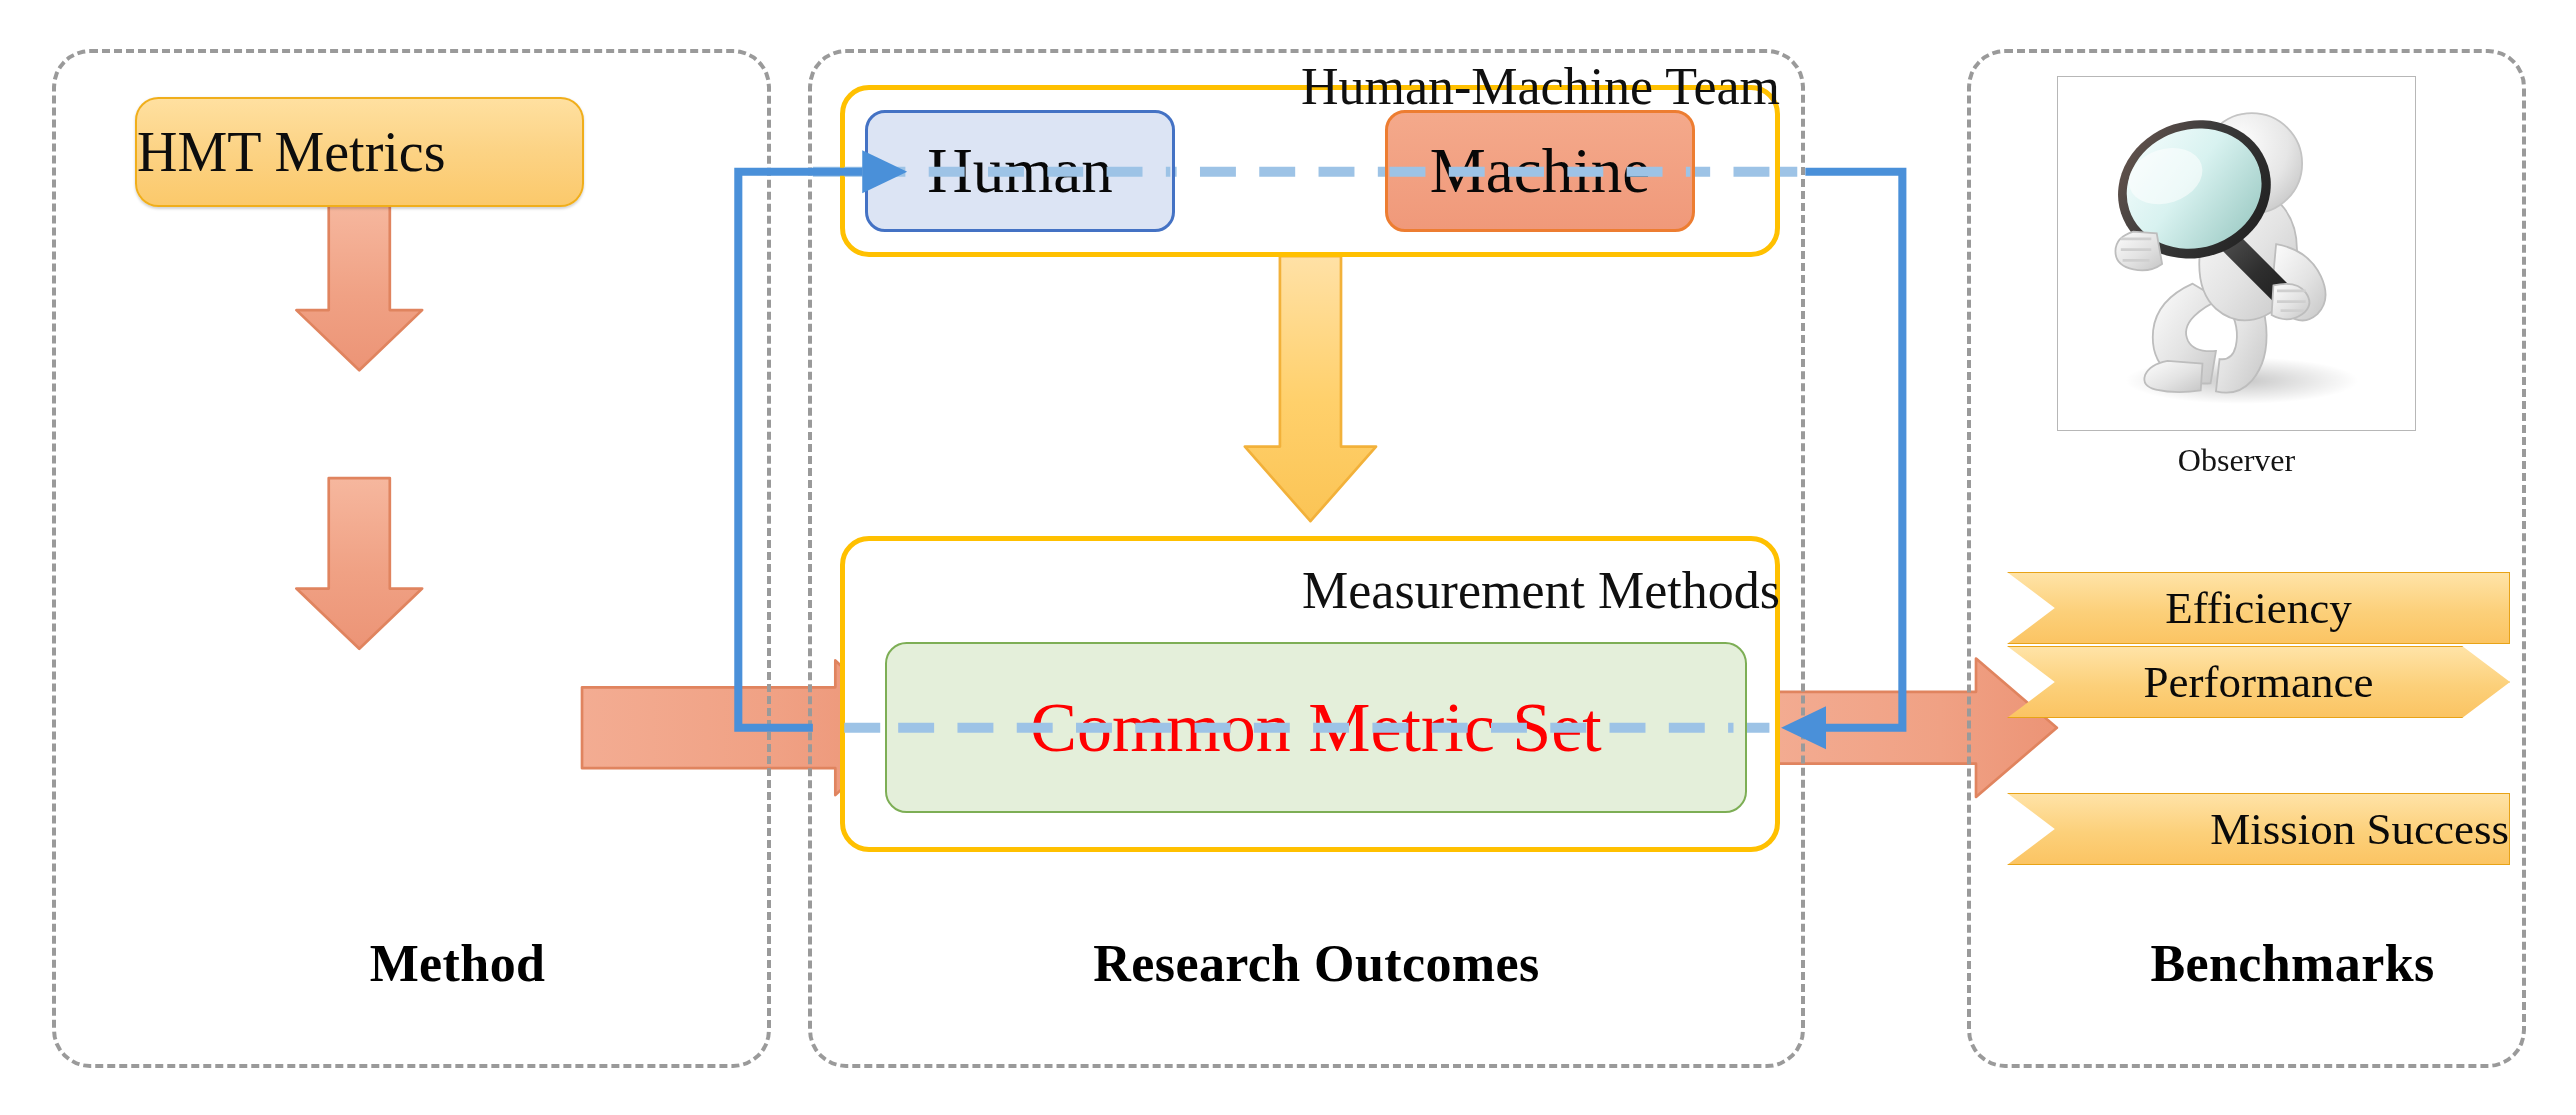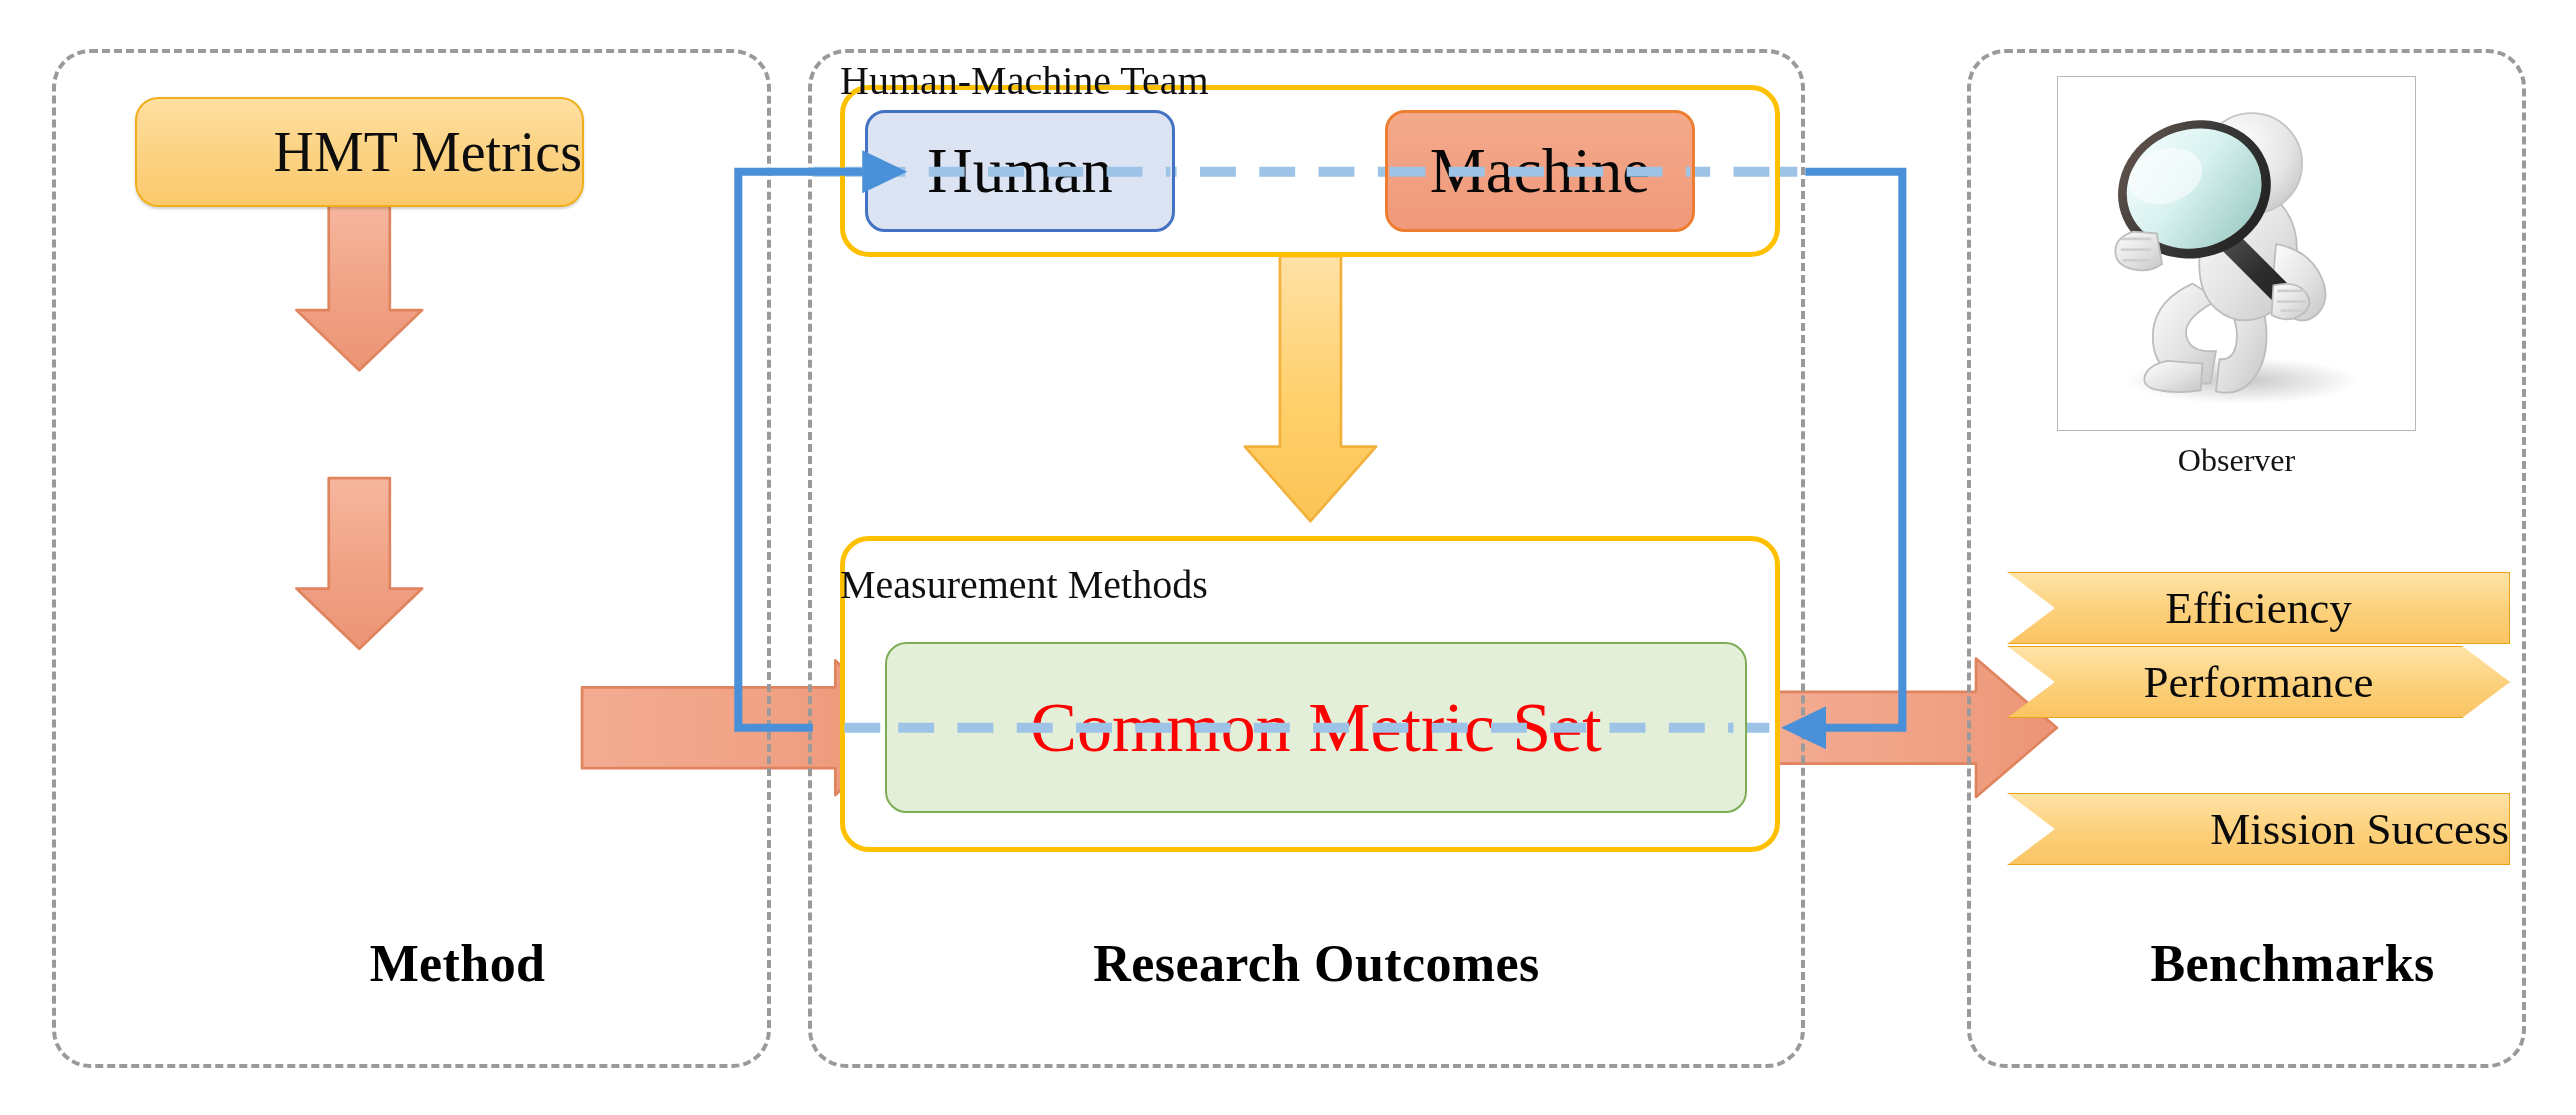--- a/index.html
+++ b/index.html
@@ -50,21 +50,21 @@
 
   
   .ybox {
     position: absolute;
     box-sizing: border-box;
     border: 2.7px solid #F0AE1B;
     border-radius: 23.4px;
     background: linear-gradient(180deg,#FFE0A0 0%, #FCD385 48%, #FBC96B 100%);
     display: flex;
     align-items: center;
-    justify-content: flex-end;
+    justify-content: flex-start;
     font-size: 56px;
     color: #0d0d0d;
     box-shadow: 0 1.8px 2.7px rgba(0,0,0,0.18);
   }
   #box-hmt   { left: 135px; top: 97px; width: 449px; height: 110px; }
   #box-meta  { left: 135px; top: 370px; width: 449px; height: 110px; }
   #box-class { left: 135px; top: 648px; width: 449px; height: 110px; }
 
   
   .ocontainer {
@@ -73,22 +73,22 @@
     border: 5.4px solid #FFC000;
     border-radius: 29px;
     background: #ffffff;
   }
   #cont-team { left: 840px; top: 85px;  width: 940px; height: 172px; }
   #cont-meas { left: 840px; top: 536px; width: 940px; height: 316px; }
 
   .cont-caption {
     position: absolute;
     width: 100%;
-    text-align: left;
-    font-size: 40px;
+    text-align: right;
+    font-size: 52px;
     color: #101010;
   }
   #cap-team { left: 840px; top: 57px;  width: 940px; }
   #cap-meas { left: 840px; top: 561px; width: 940px; }
 
   
   .hm-box {
     position: absolute;
     box-sizing: border-box;
     border-radius: 20px;

